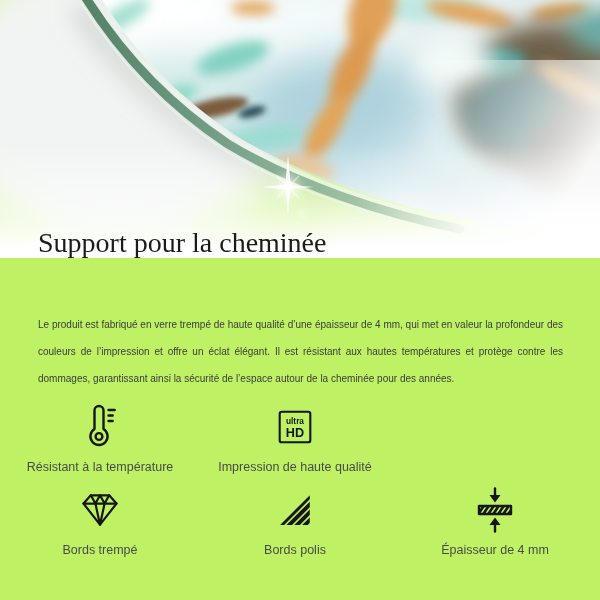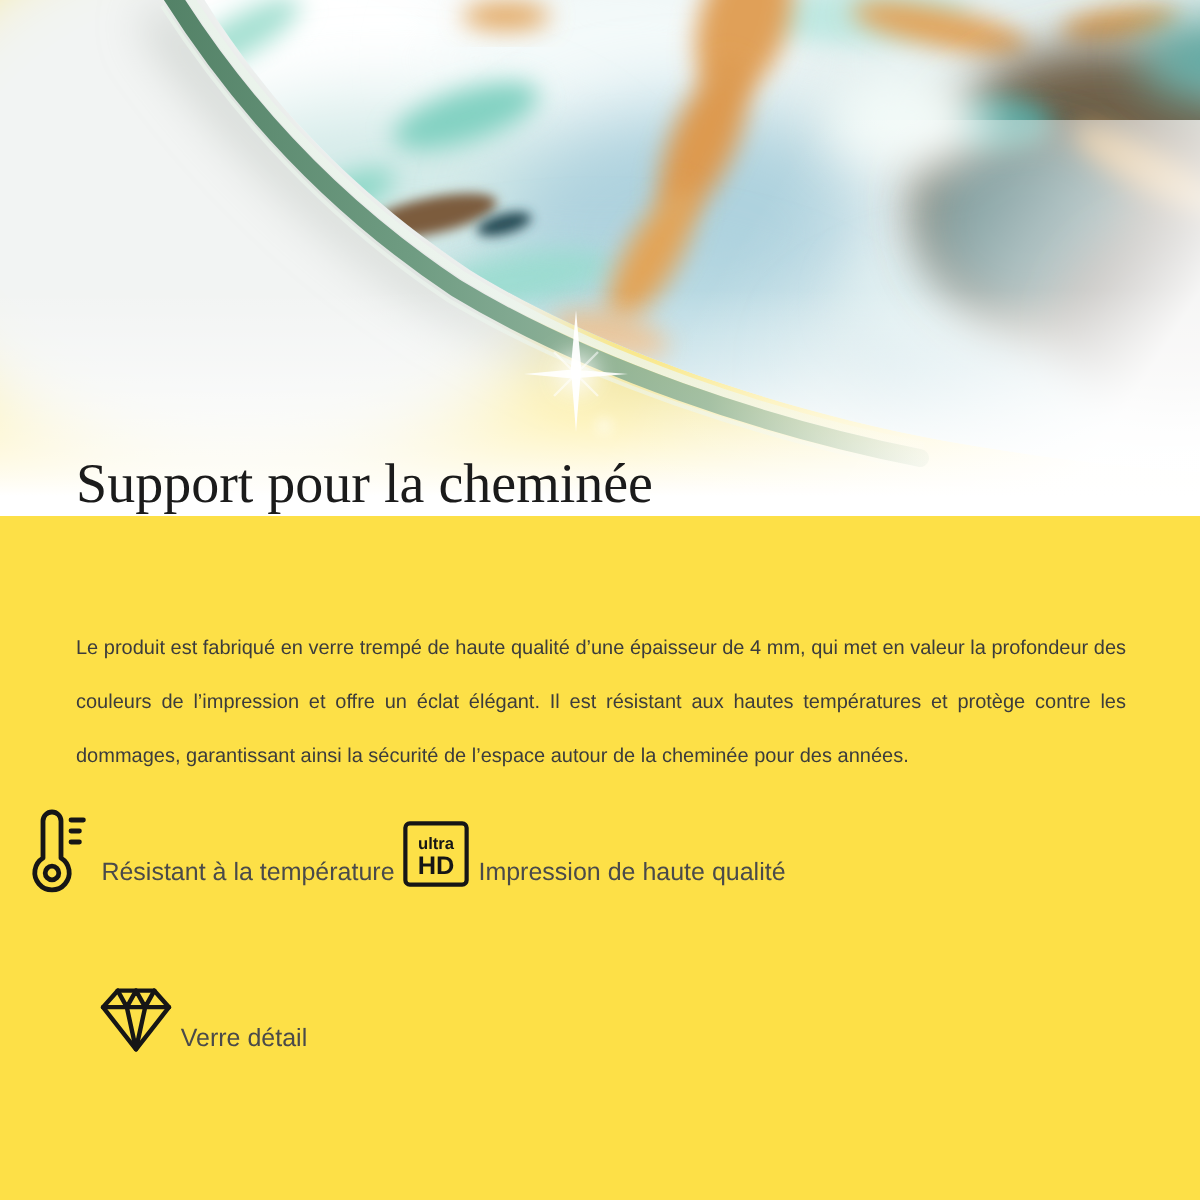--- a/index.html
+++ b/index.html
@@ -1,37 +1,37 @@
 <!DOCTYPE html>
 <html><head>
 <meta charset="utf-8">
 <style>
   * { margin:0; padding:0; box-sizing:border-box; }
   html,body { width:600px; height:600px; background:#ffffff; overflow:hidden;
               font-family:"Liberation Sans", sans-serif; }
-  .stage { position:relative; width:600px; height:600px; background:#fde047; }
+  .stage { position:relative; width:600px; height:600px; background:#bef264; }
 
   .hero { position:absolute; top:0; left:0; width:600px; height:258px; pointer-events:none; }
 
   .title { position:absolute; top:224px; left:38px; width:530px;
            font-family:"Liberation Serif", serif; font-weight:400;
            font-size:28px; line-height:37px; color:#1b1b1b; }
   .title span { display:block; }
 
   .desc { position:absolute; top:311px; left:38px; width:525px;
           font-size:10px; line-height:27px; color:#3c3c3c;
           text-align:justify; }
 
   .feat-row { position:absolute; left:0; width:600px; display:grid;
               grid-template-columns:200px 190px 210px; }
   .row-1 { top:402px; }
   .row-2 { top:485px; }
-  .feat { display:flex; flex-direction:row; align-items:center;justify-content:center; }
+  .feat { display:flex; flex-direction:column; align-items:center; }
   .feat .icon-box { height:50px; display:flex; align-items:center; justify-content:center; }
-  .feat .lbl { margin-top:18px; font-size:12.5px; color:#4a4a4a; white-space:nowrap; }
+  .feat .lbl { margin-top:8px; font-size:12.5px; color:#4a4a4a; white-space:nowrap; }
   .ic { stroke:#161616; fill:none; stroke-width:2.4; stroke-linecap:round; stroke-linejoin:round; }
   .ic-fill { fill:#161616; stroke:none; }
   .hd-small { font-family:"Liberation Sans",sans-serif; font-size:9.5px; font-weight:700; fill:#161616; }
   .hd-big   { font-family:"Liberation Sans",sans-serif; font-size:14.5px; font-weight:700; fill:#161616; }
 </style>
 </head>
 <body>
 
 <div class="stage">
 
@@ -169,19 +169,58 @@
 
   <div class="feat-row row-2">
 
     <div class="feat">
       <div class="icon-box">
         <svg width="44" height="44" viewBox="0 0 48 48">
           <path class="ic" d="M14,8 H34 L42,17 L24,40 L6,17 Z" stroke-width="2.1"></path>
           <path class="ic" d="M6,17 H42 M14,8 L19,17 M24,8 L19,17 M24,8 L29,17 M34,8 L29,17 M19,17 L24,40 M29,17 L24,40" stroke-width="1.9"></path>
         </svg>
       </div>
-      <div class="lbl">Verre détail</div>
-    </div>
-
-
+      <div class="lbl">Bords trempé</div>
+    </div>
+
+    <div class="feat">
+      <div class="icon-box">
+        <svg width="42" height="42" viewBox="0 0 48 48">
+          <defs>
+              <clipPath id="triClip">
+                <path d="M7,41 L41,7 L41,41 Z"></path>
+              </clipPath>
+            </defs>
+          <g clip-path="url(#triClip)" stroke="#161616" stroke-width="4.5">
+            <path d="M3.5,46 L46,3.5"></path>
+            <path d="M12.5,46 L46,12.5"></path>
+            <path d="M21.5,46 L46,21.5"></path>
+            <path d="M30.5,46 L46,30.5"></path>
+            <path d="M39.5,46 L46,39.5"></path>
+          </g>
+        </svg>
+      </div>
+      <div class="lbl">Bords polis</div>
+    </div>
+
+    <div class="feat">
+      <div class="icon-box">
+        <svg width="48" height="48" viewBox="0 0 48 48">
+          <defs>
+              <clipPath id="barClip">
+                <rect x="9" y="21" width="30" height="6"></rect>
+              </clipPath>
+            </defs>
+          <g clip-path="url(#barClip)" stroke="#161616" stroke-width="2.6">
+            <path d="M6,30 L14,18 M11,30 L19,18 M16,30 L24,18 M21,30 L29,18 M26,30 L34,18 M31,30 L39,18 M36,30 L44,18"></path>
+          </g>
+          <rect class="ic" x="8" y="20" width="32" height="8" stroke-width="2.2"></rect>
+          <path class="ic" d="M24,2.5 V9" stroke-width="2.4"></path>
+          <path class="ic-fill" d="M18.5,9 H29.5 L24,16.5 Z"></path>
+          <path class="ic" d="M24,45.5 V39" stroke-width="2.4"></path>
+          <path class="ic-fill" d="M18.5,39 H29.5 L24,31.5 Z"></path>
+        </svg>
+      </div>
+      <div class="lbl">Épaisseur de 4 mm</div>
+    </div>
   </div>
 
 </div>
 
 </body></html>

